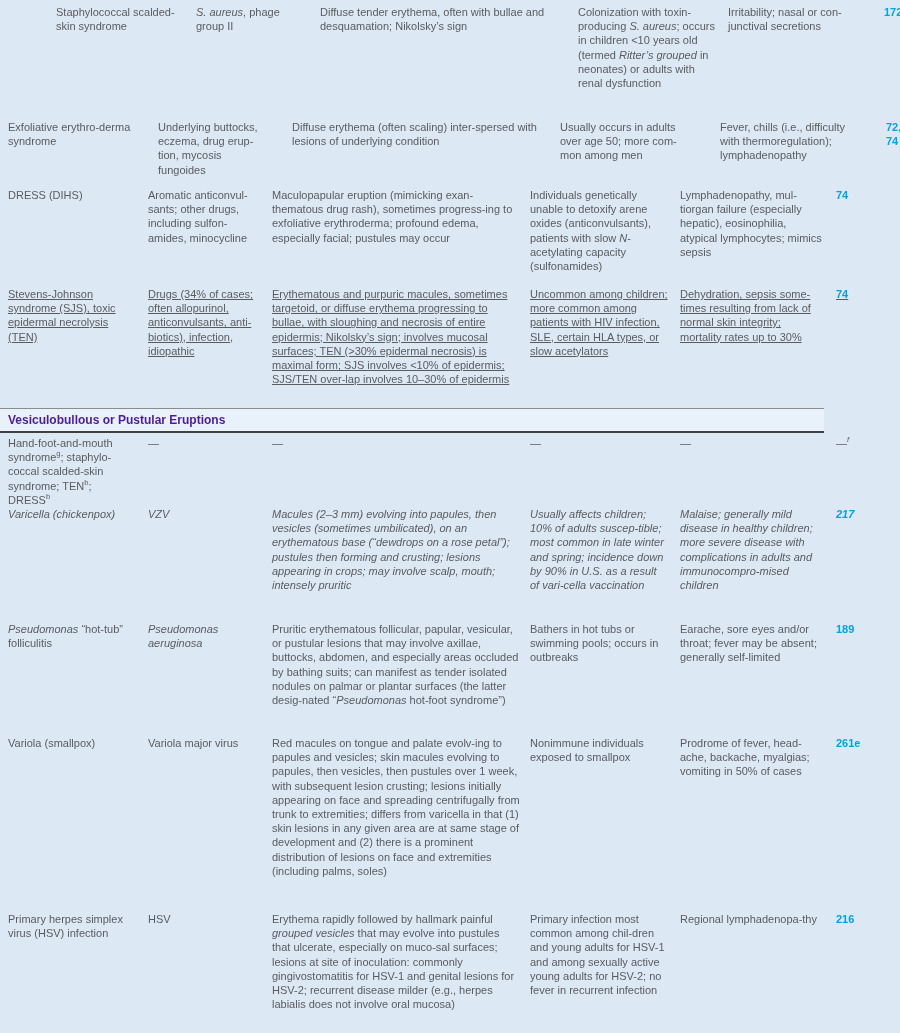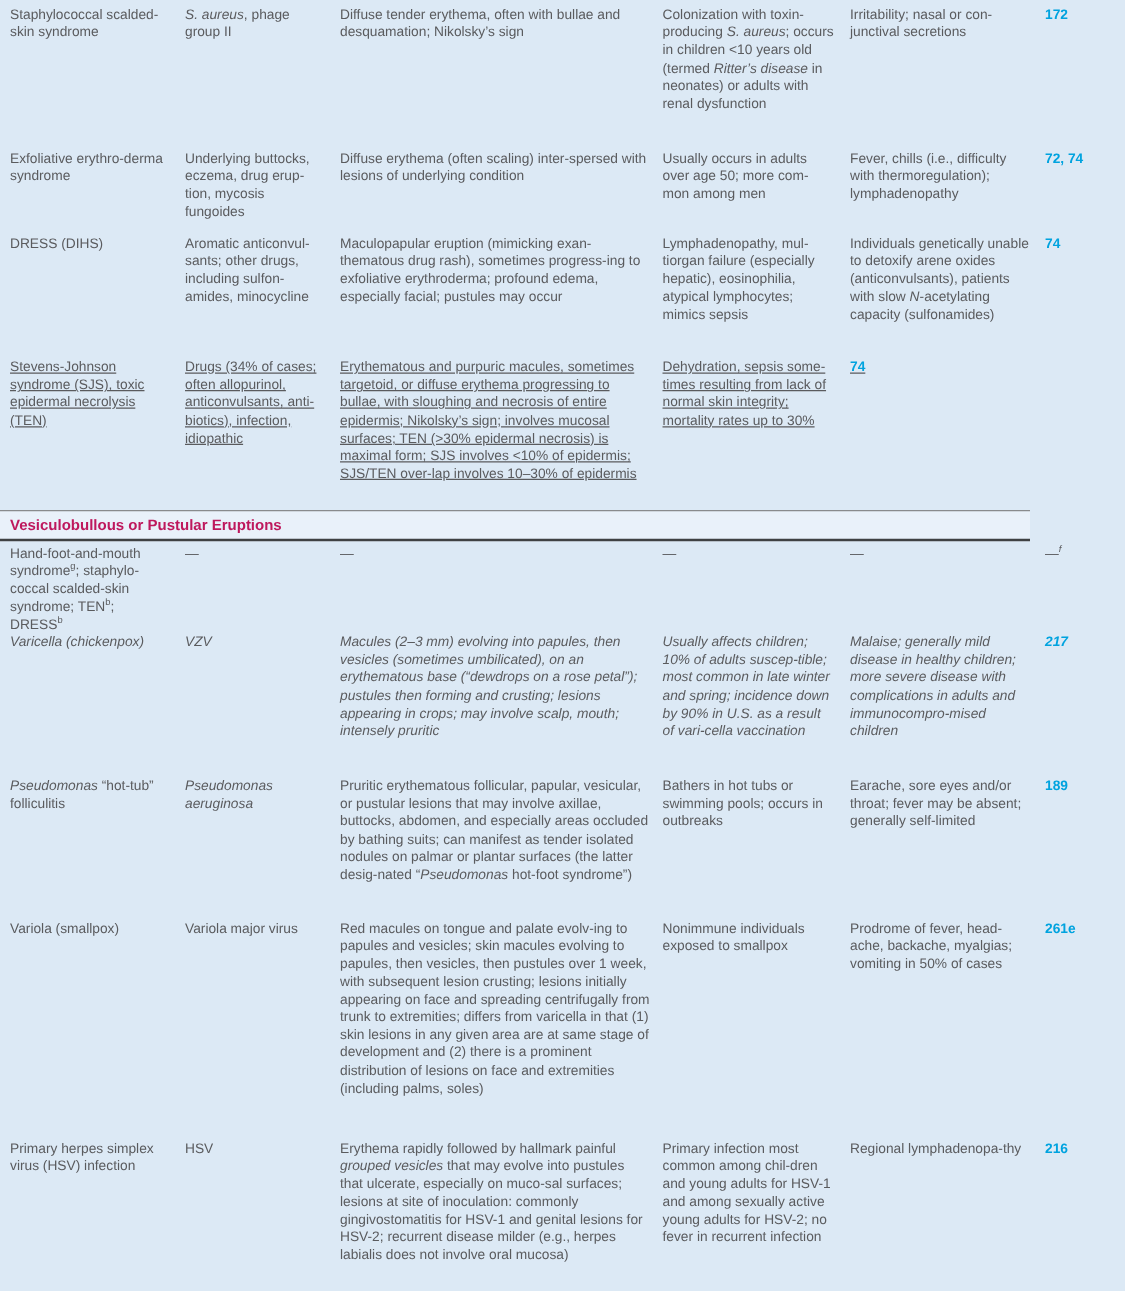--- a/index.html
+++ b/index.html
@@ -23,60 +23,61 @@
   .col-chapter { padding-right:4px; }
   .section-header {
     margin:0 0 3px -8px;
     padding:4px 8px 3px 8px;
     background:#e9f1fa;
     border-top:1px solid #898b8d;
     border-bottom:2px solid #3f4143;
     font-weight:bold;
     font-size:12px;
     line-height:15px;
-    color:#be185d;
+    color:#4c1d95;
     width:824px;
   }
   .it { font-style:italic; }
   .ch { color:#00a3df; font-weight:bold; }
   sup { font-size:7.5px; vertical-align:super; line-height:0; }
 </style>
 </head>
 <body>
 
 <div class="page">
   <div id="rows-top">
-      <div class="row" style="min-height: 115px;">
+      <div class="row" style="min-height: 115px; margin-left: 48px;">
         <div class="cell col-condition"><span>Staphylococcal scalded-skin syndrome</span></div>
         <div class="cell col-etiology"><span class="it">S. aureus</span><span>, phage group II</span></div>
         <div class="cell col-description"><span>Diffuse tender erythema, often with bullae and desquamation; Nikolsky’s sign</span></div>
-        <div class="cell col-group"><span>Colonization with toxin-producing </span><span class="it">S. aureus</span><span>; occurs in children &lt;10 years old (termed </span><span class="it">Ritter’s disease</span><span> in neonates) or adults with renal dysfunction</span></div>
+        <div class="cell col-group"><span>Colonization with toxin-producing </span><span class="it">S. aureus</span><span>; occurs in children &lt;10 years old (termed </span><span class="it">Ritter’s grouped</span><span> in neonates) or adults with renal dysfunction</span></div>
         <div class="cell col-other"><span>Irritability; nasal or con-junctival secretions</span></div>
         <div class="cell col-chapter"><span class="ch">172</span></div>
       </div>
-      <div class="row" style="min-height: 68px;">
+      <div class="row" style="min-height: 68px; gap: 10px;">
         <div class="cell col-condition"><span>Exfoliative erythro-derma syndrome</span></div>
         <div class="cell col-etiology"><span>Underlying buttocks, eczema, drug erup-tion, mycosis fungoides</span></div>
         <div class="cell col-description"><span>Diffuse erythema (often scaling) inter-spersed with lesions of underlying condition</span></div>
         <div class="cell col-group"><span>Usually occurs in adults over age 50; more com-mon among men</span></div>
         <div class="cell col-other"><span>Fever, chills (i.e., difficulty with thermoregulation); lymphadenopathy</span></div>
         <div class="cell col-chapter"><span class="ch">72, 74</span></div>
       </div>
       <div class="row" style="min-height: 99px;">
         <div class="cell col-condition"><span>DRESS (DIHS)</span></div>
         <div class="cell col-etiology"><span>Aromatic anticonvul-sants; other drugs, including sulfon-amides, minocycline</span></div>
         <div class="cell col-description"><span>Maculopapular eruption (mimicking exan-thematous drug rash), sometimes progress-ing to exfoliative erythroderma; profound edema, especially facial; pustules may occur</span></div>
+        <div class="cell col-group"><span>Individuals genetically unable to detoxify arene oxides (anticonvulsants), patients with slow </span><span class="it">N</span><span>-acetylating capacity (sulfonamides)</span></div>
         <div class="cell col-other"><span>Lymphadenopathy, mul-tiorgan failure (especially hepatic), eosinophilia, atypical lymphocytes; mimics sepsis</span></div>
-        <div class="cell col-group"><span>Individuals genetically unable to detoxify arene oxides (anticonvulsants), patients with slow </span><span class="it">N</span><span>-acetylating capacity (sulfonamides)</span></div>
         <div class="cell col-chapter"><span class="ch">74</span></div>
       </div>
       <div class="row" style="min-height: 121px; text-decoration: underline;">
         <div class="cell col-condition"><span>Stevens-Johnson syndrome (SJS), toxic epidermal necrolysis (TEN)</span></div>
         <div class="cell col-etiology"><span>Drugs (34% of cases; often allopurinol, anticonvulsants, anti-biotics), infection, idiopathic</span></div>
         <div class="cell col-description"><span>Erythematous and purpuric macules, sometimes targetoid, or diffuse erythema progressing to bullae, with sloughing and necrosis of entire epidermis; Nikolsky’s sign; involves mucosal surfaces; TEN (&gt;30% epidermal necrosis) is maximal form; SJS involves &lt;10% of epidermis; SJS/TEN over-lap involves 10–30% of epidermis</span></div>
+        <div class="cell col-group"><span>Uncommon among children; more common among patients with HIV infection, SLE, certain HLA types, or slow acetylators</span></div>
         <div class="cell col-other"><span>Dehydration, sepsis some-times resulting from lack of normal skin integrity; mortality rates up to 30%</span></div>
         <div class="cell col-chapter"><span class="ch">74</span></div>
       </div>
     </div>
   <div class="section-header">
     <span>Vesiculobullous or Pustular Eruptions</span>
   </div>
   <div id="rows-bottom">
       <div class="row" style="min-height: 69px;">
         <div class="cell col-condition"><span>Hand-foot-and-mouth syndrome</span><sup>g</sup><span>; staphylo-coccal scalded-skin syndrome; TEN</span><sup>b</sup><span>; DRESS</span><sup>b</sup></div>

